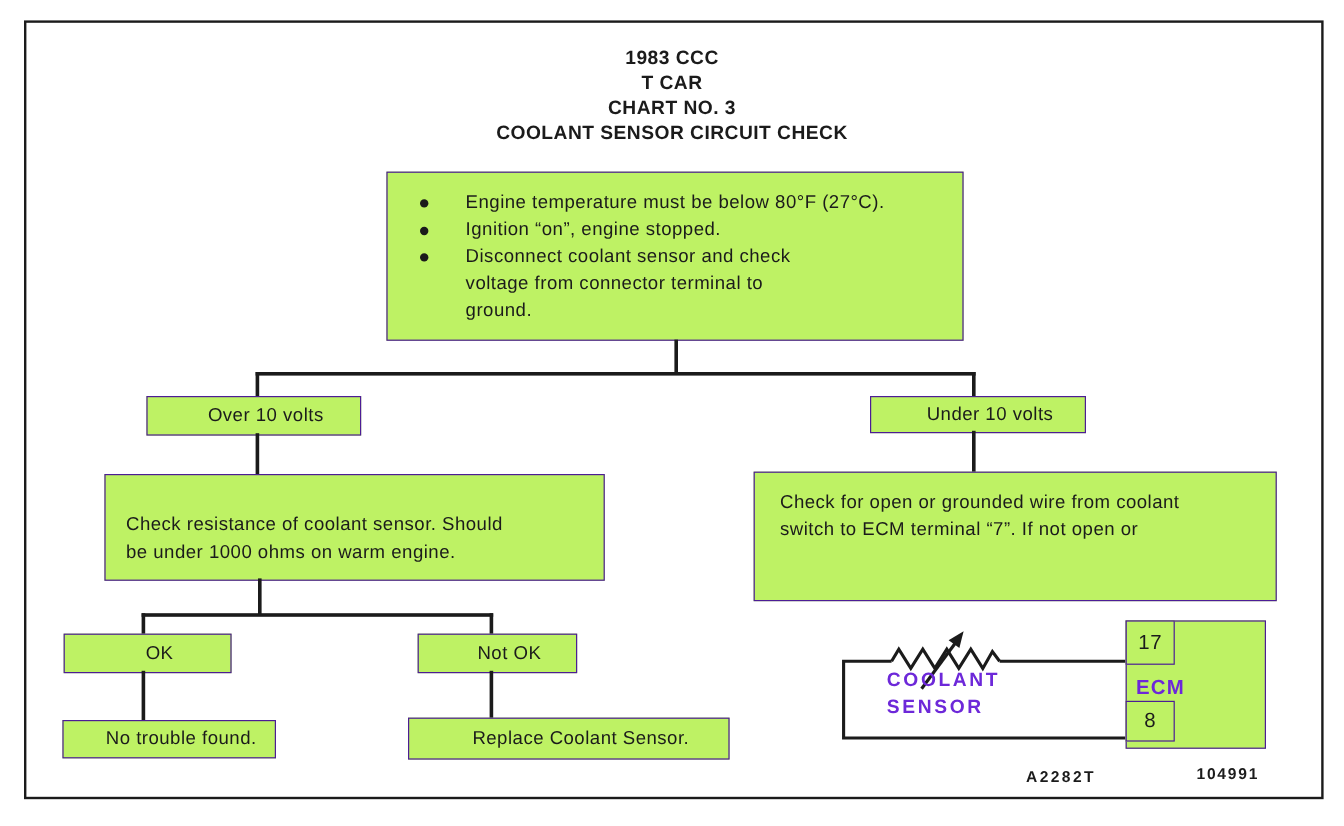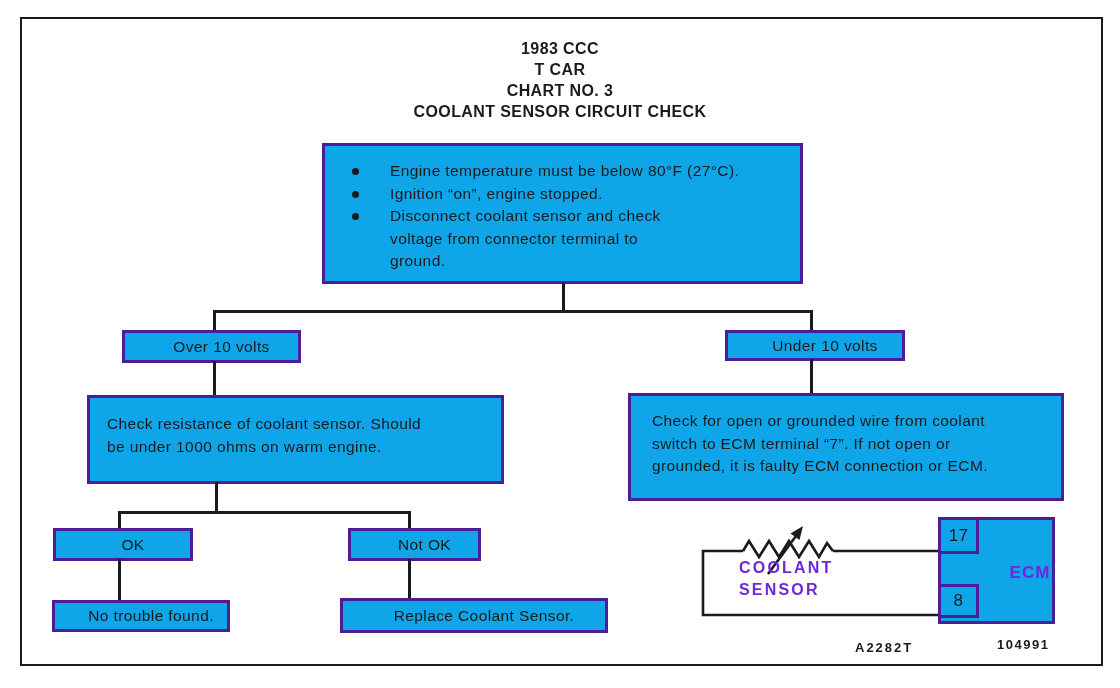--- a/index.html
+++ b/index.html
@@ -5,21 +5,21 @@
   html,body { margin:0; padding:0; }
   body {
     width:1120px; height:688px; position:relative; overflow:hidden;
     background:#ffffff; color:#1b1b1b;
     font-family:"Liberation Sans", sans-serif;
   }
   * { box-sizing:border-box; }
   .abs { position:absolute; }
   .frame { border:2.5px solid #1b1b1b; }
   .fbox {
-    position:absolute; border:3px solid #4c1d95; background:#0ea5e9;
+    position:absolute; border:1px solid #4c1d95; background:#bef264;
     font-size:15.5px; letter-spacing:0.4px; color:#1b1b1b;
   }
   .fbox.center { display:flex; align-items:center; justify-content:center;padding-left:20px; }
   .vline,.hline { position:absolute; background:#1b1b1b; }
   .title-block {
     position:absolute; left:0; top:38px; width:1120px; text-align:center;
     font-size:16px; font-weight:bold; line-height:21px; letter-spacing:0.4px;
   }
   .bullets { padding:14px 8px 0 27px; }
   .brow { display:flex; align-items:flex-start; }
@@ -81,21 +81,21 @@
 <div class="vline" style="left:562px; top:283px; width:3px; height:29px;"></div>
 <div class="hline" style="left:213px; top:310px; width:600px; height:3px;"></div>
 <div class="vline" style="left:213px; top:310px; width:3px; height:22px;"></div>
 <div class="vline" style="left:810px; top:310px; width:3px; height:22px;"></div>
 
 <div class="fbox center" style="left:122px; top:330px; width:179px; height:33px;">
   <span>Over 10 volts</span>
 </div>
 <div class="vline" style="left:213px; top:361px; width:3px; height:35px;"></div>
 
-<div class="fbox" style="left:87px; top:395px; width:417px; height:89px; padding:14px 0 0 17px;">
+<div class="fbox" style="left:87px; top:395px; width:417px; height:89px; padding:30px 0 0 17px;">
   <div class="boxtext">
     <div>Check resistance of coolant sensor. Should</div>
     <div>be under 1000 ohms on warm engine.</div>
   </div>
 </div>
 
 <div class="vline" style="left:215px; top:482px; width:3px; height:31px;"></div>
 <div class="hline" style="left:118px; top:511px; width:293px; height:3px;"></div>
 <div class="vline" style="left:118px; top:511px; width:3px; height:18px;"></div>
 <div class="vline" style="left:408px; top:511px; width:3px; height:18px;"></div>
@@ -119,30 +119,29 @@
 
 <div class="fbox center" style="left:725px; top:330px; width:180px; height:31px;">
   <span>Under 10 volts</span>
 </div>
 <div class="vline" style="left:810px; top:359px; width:3px; height:35px;"></div>
 
 <div class="fbox" style="left:628px; top:393px; width:436px; height:108px; padding:14px 0 14px 21px;">
   <div class="boxtext" style="line-height:22.5px;">
     <div>Check for open or grounded wire from coolant</div>
     <div>switch to ECM terminal “7”. If not open or</div>
-    <div>grounded, it is faulty ECM connection or ECM.</div>
   </div>
 </div>
 
 <div class="fbox" style="left:938px; top:517px; width:117px; height:107px;"></div>
 <div class="fbox" style="left:938px; top:517px; width:41px; height:37px;">
   <div class="termtext">17</div>
 </div>
 <div class="fbox" style="left:938px; top:584px; width:41px; height:34px;">
   <div class="termtext">8</div>
 </div>
-<div class="circ-label" style="left:993px; top:563px; width:74px; text-align:center; font-size:17px; letter-spacing:1px;">ECM</div>
+<div class="circ-label" style="left:930px; top:563px; width:74px; text-align:center; font-size:17px; letter-spacing:1px;">ECM</div>
 
 <div class="circ-label" style="left:739px; top:559px; font-size:16px; letter-spacing:2.2px;">COOLANT</div>
 <div class="circ-label" style="left:739px; top:581px; font-size:16px; letter-spacing:2.2px;">SENSOR</div>
 
 <div class="code" style="left:855px; top:640px; letter-spacing:2px;">A2282T</div>
 <div class="code" style="left:997px; top:637px; letter-spacing:1.5px;">104991</div>
 
 </body></html>

